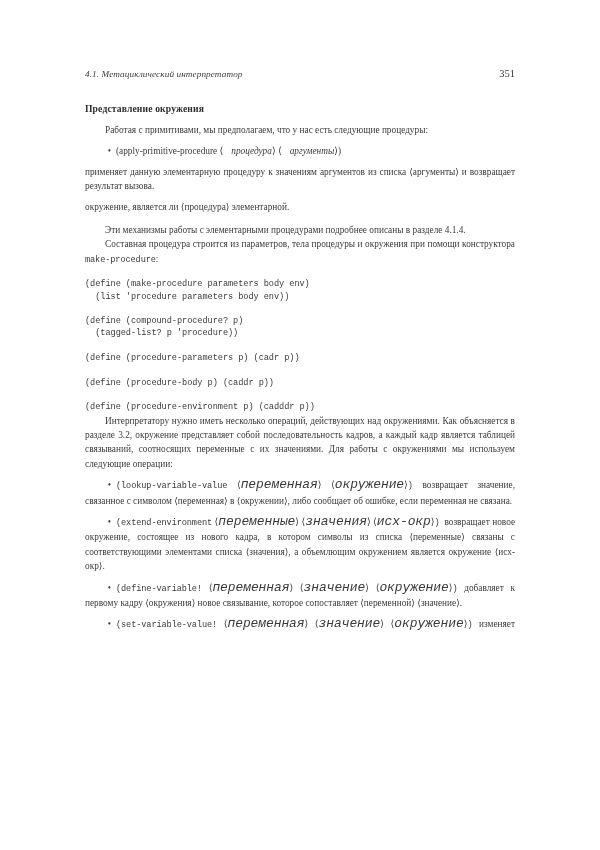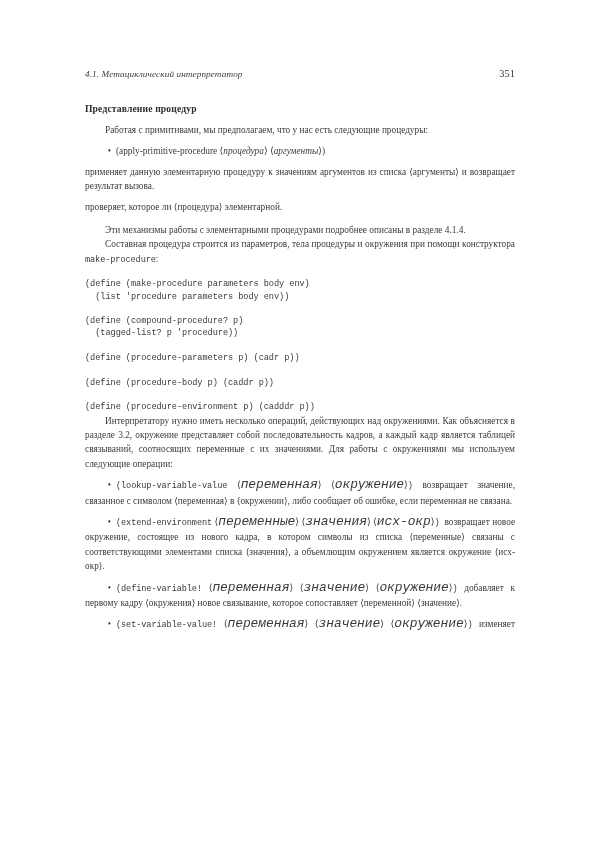--- a/index.html
+++ b/index.html
@@ -106,20 +106,21 @@
   .bullet-block {
     margin: 7px 0 0 0;
   }
   .bullet-block.first {
     margin-top: 7px;
   }
 
   
   .it {
     font-style: italic;
+    padding-left: 8px;
   }
   .mono {
     font-family: "Liberation Mono", "DejaVu Sans Mono", monospace;
     font-size: 8.6px;
     letter-spacing: -0.1px;
   }
   .mono-it {
     font-family: "Liberation Mono", "DejaVu Sans Mono", monospace;
     font-size: 13px;
     font-style: italic;
@@ -146,36 +147,36 @@
 <body>
 
 <div class="page">
   <div class="content">
 
     <div class="runhead">
       <span class="rh-title">4.1. Метациклический интерпретатор</span>
       <span class="rh-page">351</span>
     </div>
 
-    <h2 class="sec">Представление процедур</h2>
+    <h2 class="sec">Представление окружения</h2>
 
     <p class="para">Работая с примитивами, мы предполагаем, что у нас есть следующие процедуры:</p>
 
     <div class="bullet-block first">
       <ul class="bullets">
         <li class="bullet"><span class="dot">•</span><span><span>(apply-primitive-procedure </span><span class="ang">⟨</span><span class="it">процедура</span><span class="ang">⟩</span>&nbsp;<span class="ang">⟨</span><span class="it">аргументы</span><span class="ang">⟩</span><span>)</span></span></li>
       </ul>
     </div>
 
     <div class="gap-s"></div>
     <p class="para noindent">применяет данную элементарную процедуру к значениям аргументов из списка ⟨аргументы⟩ и возвращает результат вызова.</p>
 
 
     <div class="gap-s"></div>
-    <p class="para noindent">проверяет, которое ли ⟨процедура⟩ элементарной.</p>
+    <p class="para noindent">окружение, является ли ⟨процедура⟩ элементарной.</p>
 
     <div class="gap-m"></div>
     <p class="para">Эти механизмы работы с элементарными процедурами подробнее описаны в разделе 4.1.4.</p>
 
     <p class="para"><span>Составная процедура строится из параметров, тела процедуры и окружения при помощи конструктора </span><span class="mono">make-procedure</span><span>:</span></p>
 
     <pre class="code">(define (make-procedure parameters body env)
   (list 'procedure parameters body env))
 
 (define (compound-procedure? p)

